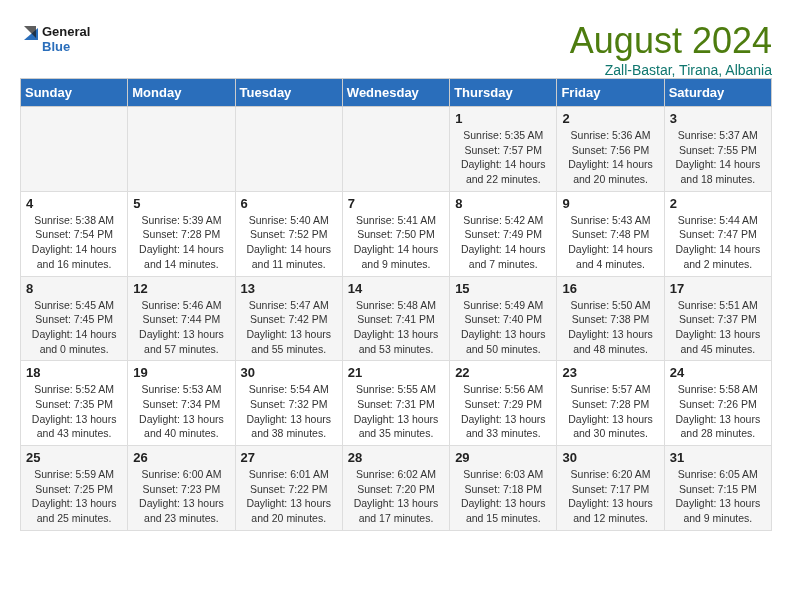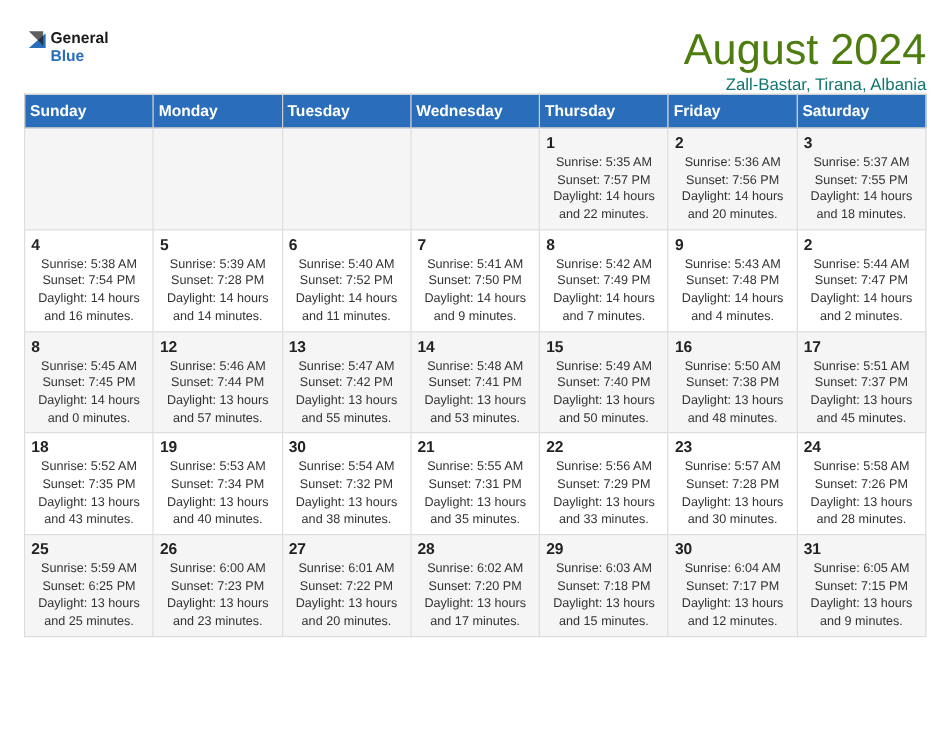--- a/index.html
+++ b/index.html
@@ -285,21 +285,21 @@
           <div class="day-info">Sunrise: 5:58 AM
 Sunset: 7:26 PM
 Daylight: 13 hours
 and 28 minutes.</div>
         </td>
       </tr>
       <tr>
         <td>
           <span class="day-number">25</span>
           <div class="day-info">Sunrise: 5:59 AM
-Sunset: 6:25 PM
+Sunset: 7:25 PM
 Daylight: 13 hours
 and 25 minutes.</div>
         </td>
         <td>
           <span class="day-number">26</span>
           <div class="day-info">Sunrise: 6:00 AM
 Sunset: 7:23 PM
 Daylight: 13 hours
 and 23 minutes.</div>
         </td>
@@ -319,21 +319,21 @@
         </td>
         <td>
           <span class="day-number">29</span>
           <div class="day-info">Sunrise: 6:03 AM
 Sunset: 7:18 PM
 Daylight: 13 hours
 and 15 minutes.</div>
         </td>
         <td>
           <span class="day-number">30</span>
-          <div class="day-info">Sunrise: 6:04 AM
+          <div class="day-info">Sunrise: 6:20 AM
 Sunset: 7:17 PM
 Daylight: 13 hours
 and 12 minutes.</div>
         </td>
         <td>
           <span class="day-number">31</span>
           <div class="day-info">Sunrise: 6:05 AM
 Sunset: 7:15 PM
 Daylight: 13 hours
 and 9 minutes.</div>

